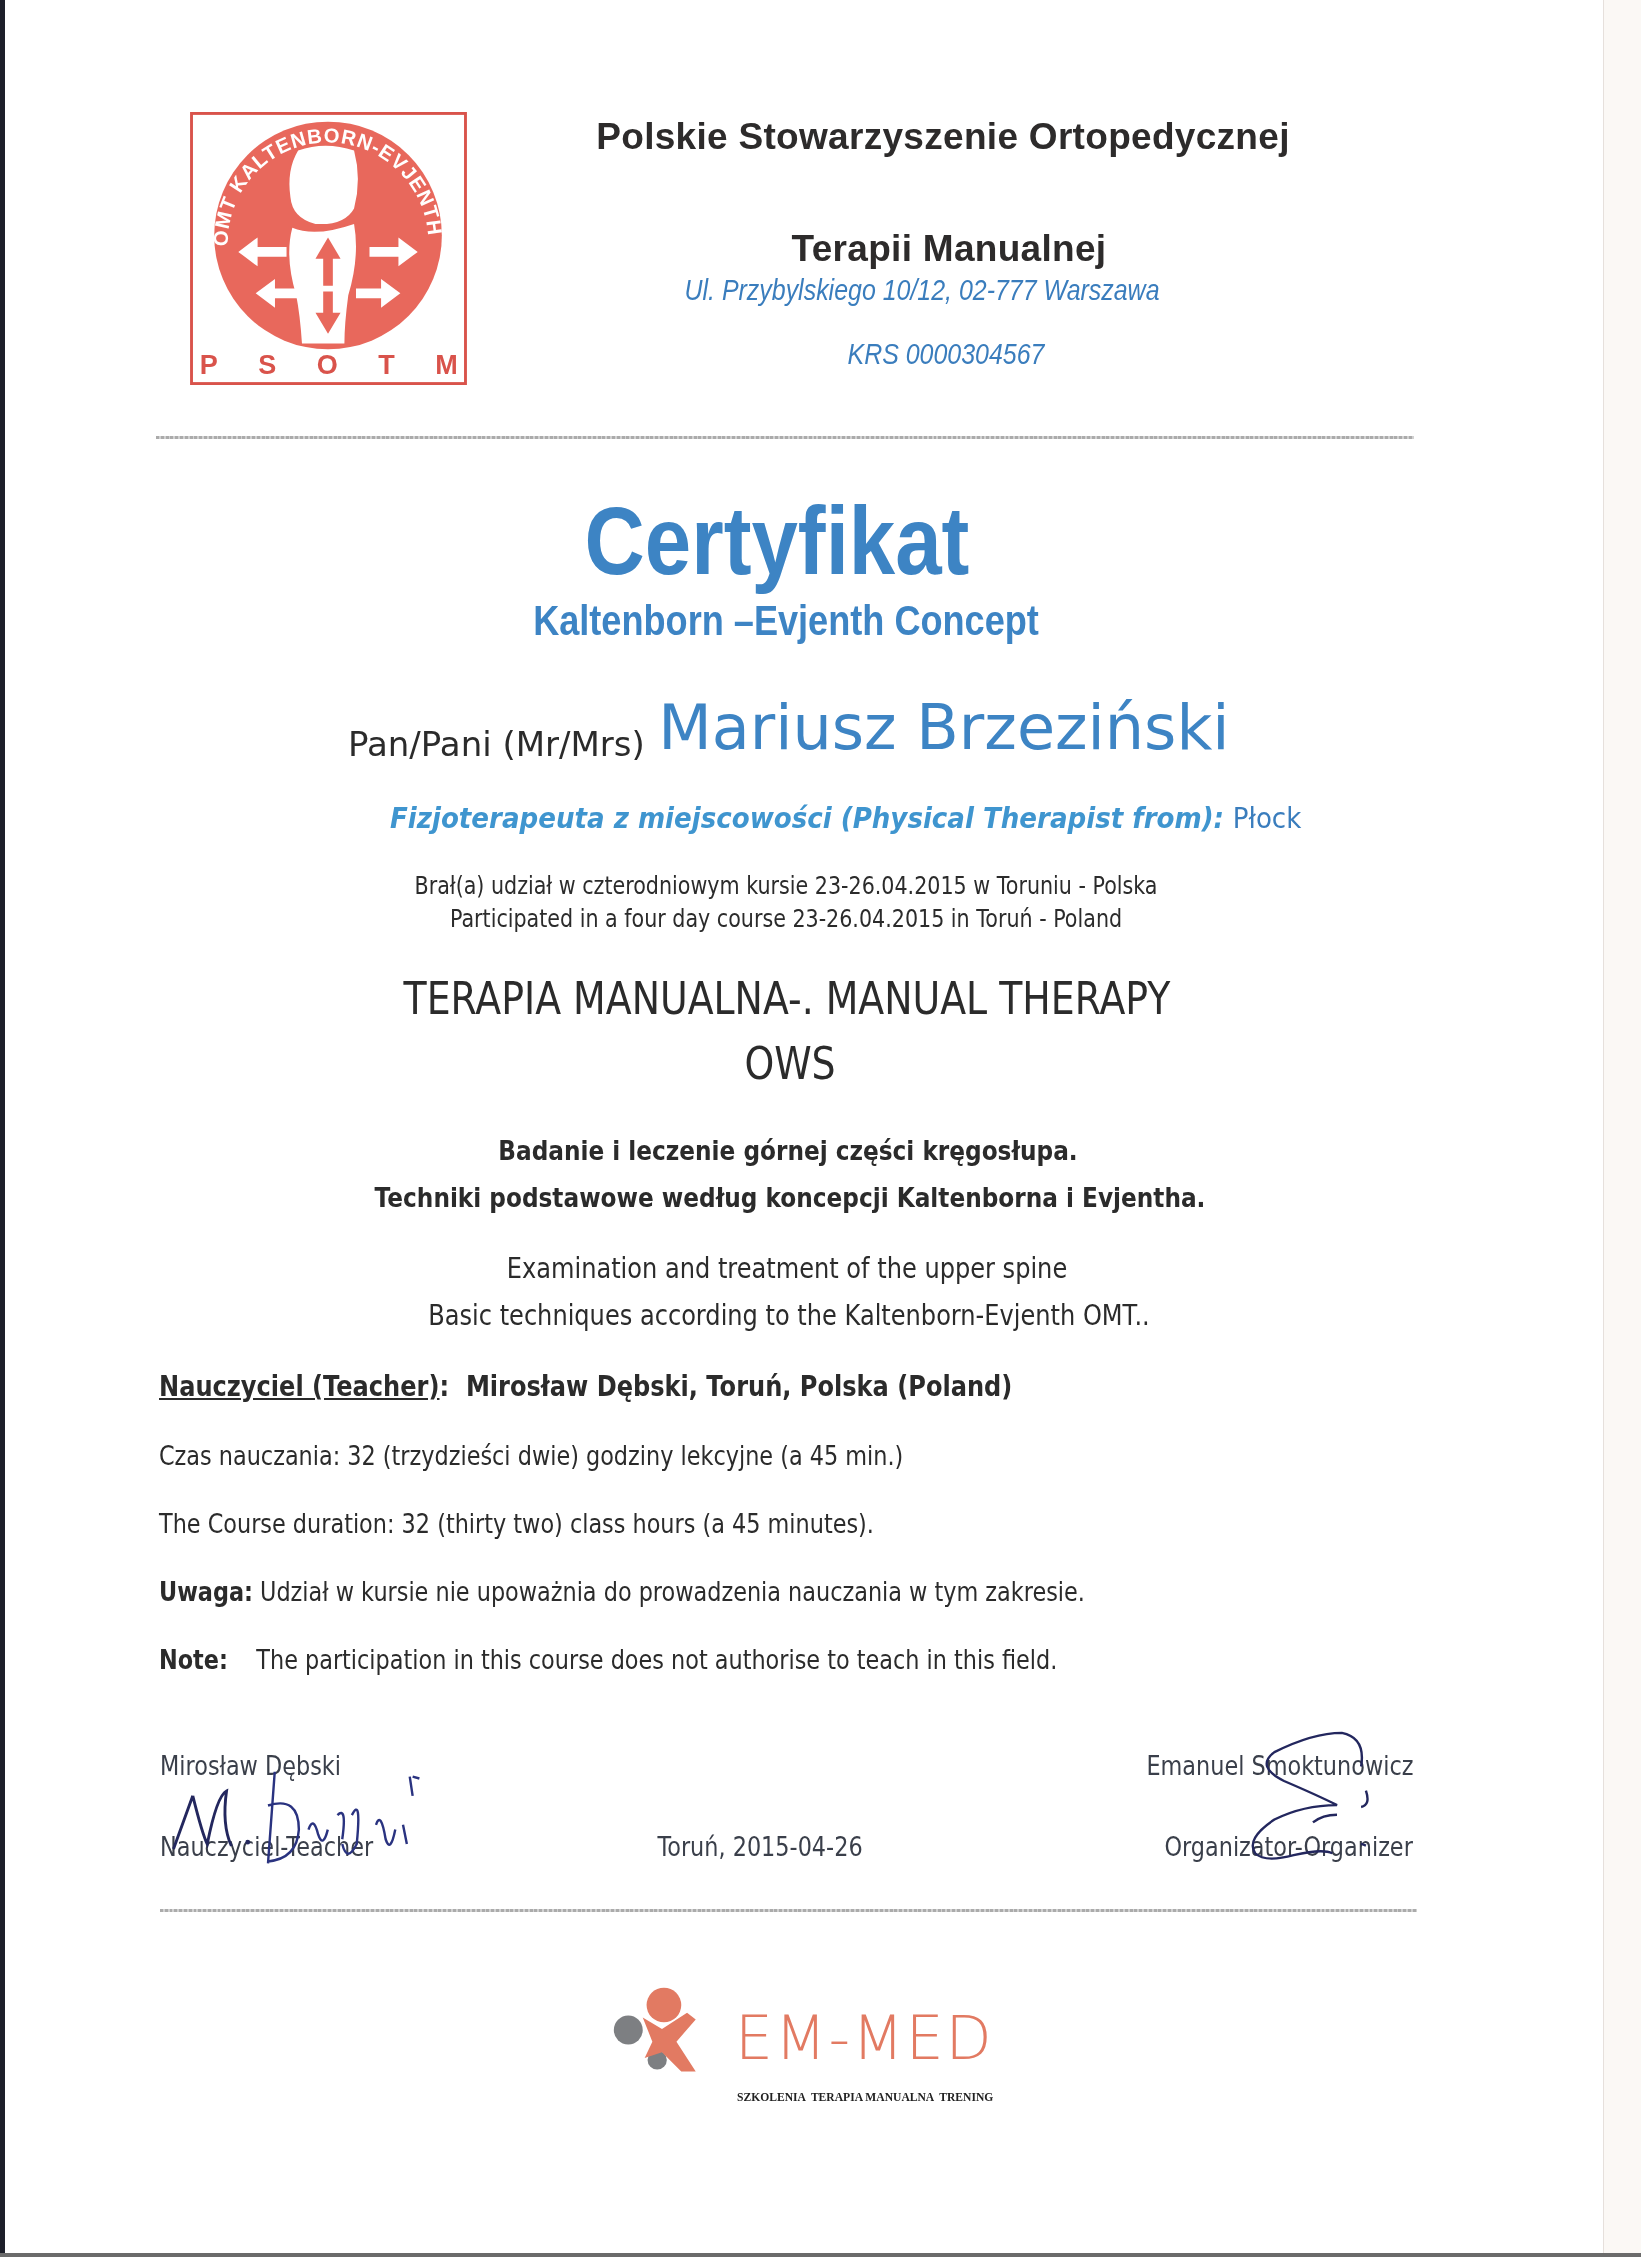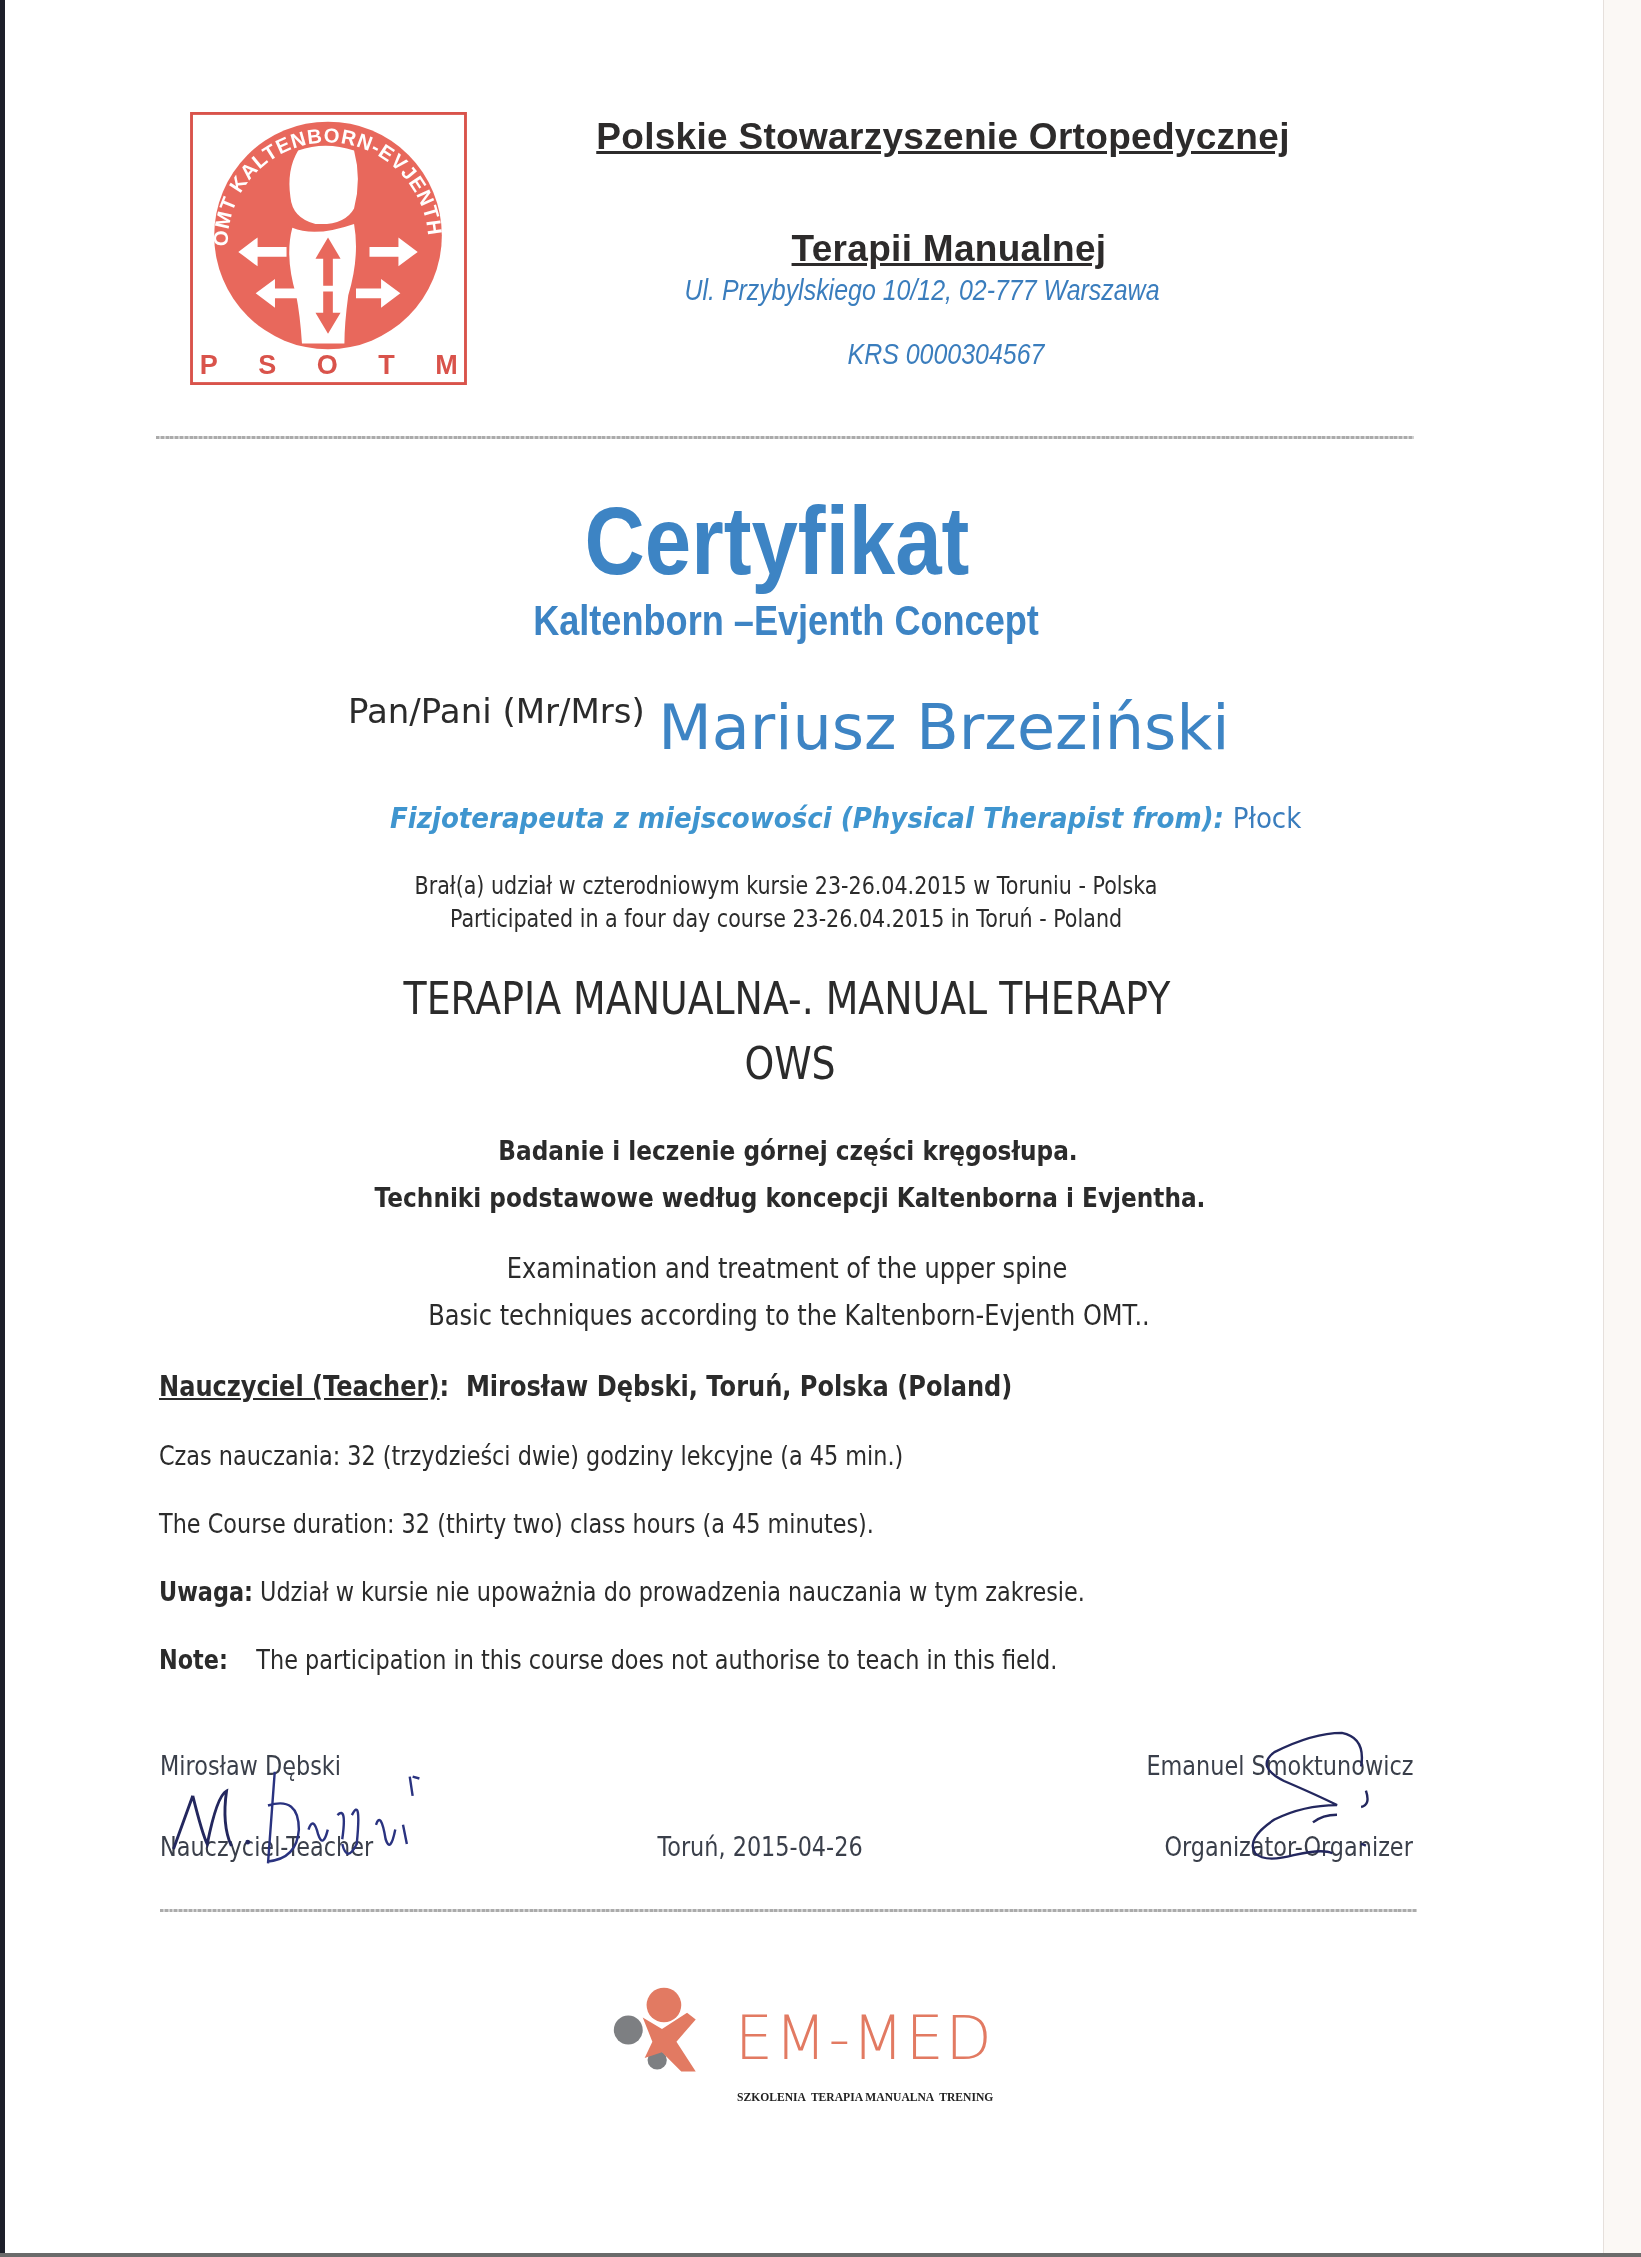--- a/index.html
+++ b/index.html
@@ -2,21 +2,21 @@
 <html><head>
 <meta charset="utf-8">
 <style>
   html, body { margin:0; padding:0; }
   body { width:1641px; height:2257px; position:relative; background:#f7f4f2; overflow:hidden; font-family:"Liberation Sans", sans-serif; color:#2b2b2b; }
   .leftedge { position:absolute; left:0; top:0; width:4.8px; height:2257px; background:#1d1f2a; }
   .paper { position:absolute; left:4.8px; top:0; width:1598px; height:2253px; background:#ffffff; }
   .bottomedge { position:absolute; left:0; top:2253px; width:1641px; height:4.8px; background:#6b6b6b; }
   .rightedge { position:absolute; left:1603px; top:0; width:39px; height:2253px; background:#fbf8f5; border-left:1px solid #e6e0dc; }
   .abs { position:absolute; white-space:nowrap; }
-  .center { transform:translateX(-50%); text-align:right;text-decoration:underline; }
+  .center { transform:translateX(-50%); text-align:right; }
   .hdr { font-family:"Liberation Sans", sans-serif; font-weight:bold; font-size:37px; color:#2d2b2b; letter-spacing:0.3px; }
   .addr { font-family:"Liberation Sans", sans-serif; font-style:italic; font-size:29px; color:#3a7dbd; transform:translateX(-50%) scaleX(0.86); }
   .divider { position:absolute; height:2.9px; background:repeating-linear-gradient(90deg,#9c9c9c 0 2.9px,#c9c9c9 2.9px 4.8px); opacity:.85; }
   .title { font-family:"Liberation Sans", sans-serif; font-weight:bold; font-size:97px; color:#3d84c4; transform:translateX(-50%) scaleX(0.86); }
   .subtitle { font-family:"Liberation Sans", sans-serif; font-weight:bold; font-size:42px; color:#3d84c4; transform:translateX(-50%) scaleX(0.86); }
   .body { font-family:"DejaVu Sans", sans-serif; font-size:24px; color:#2b2b2b; }
   .cond { transform-origin:left center; transform:scaleX(0.86); }
   .ccond { transform:translateX(-50%) scaleX(0.86); }
   .name { font-family:"DejaVu Sans", sans-serif; font-size:62px; color:#3d84c4; }
   .salute { font-family:"DejaVu Sans", sans-serif; font-size:34px; color:#2b2b2b; }
@@ -67,21 +67,21 @@
 <div class="abs hdr center" style="left:943px; top:116px;">Polskie Stowarzyszenie Ortopedycznej</div>
 <div class="abs hdr center" style="left:949px; top:199px;margin-top:29px;">Terapii Manualnej</div>
 <div class="abs addr" style="left:922px; top:274px;">Ul. Przybylskiego 10/12,  02-777 Warszawa</div>
 <div class="abs addr" style="left:946px; top:338px;">KRS 0000304567</div>
 
 <div class="divider" style="left:156px; top:436px; width:1258px;"></div>
 
 <div class="abs title" style="left:777px; top:485px;">Certyfikat</div>
 <div class="abs subtitle" style="left:786px; top:597px;">Kaltenborn –Evjenth Concept</div>
 
-<div class="abs" style="left:348px; top:691px; display:flex; align-items:flex-start; gap:13.5px;">
+<div class="abs" style="left:348px; top:691px; display:flex; align-items:flex-end; gap:13.5px;">
   <span class="salute">Pan/Pani (Mr/Mrs)</span>
   <span class="name">Mariusz Brzeziński</span>
 </div>
 <div class="abs" style="left:390px; top:801px; display:flex; align-items:baseline; gap:9.7px; transform-origin:left center; transform:scaleX(0.9);">
   <span class="from" style="font-weight:bold;">Fizjoterapeuta z miejscowości (Physical Therapist from):</span>
   <span class="from" style="font-style:normal; color:#3a7dbd;">Płock</span>
 </div>
 <div class="abs body ccond" style="left:786px; top:872px;">Brał(a) udział w czterodniowym kursie 23-26.04.2015  w Toruniu - Polska</div>
 <div class="abs body ccond" style="left:786px; top:905px;">Participated in a four day course  23-26.04.2015 in Toruń  - Poland</div>
 

